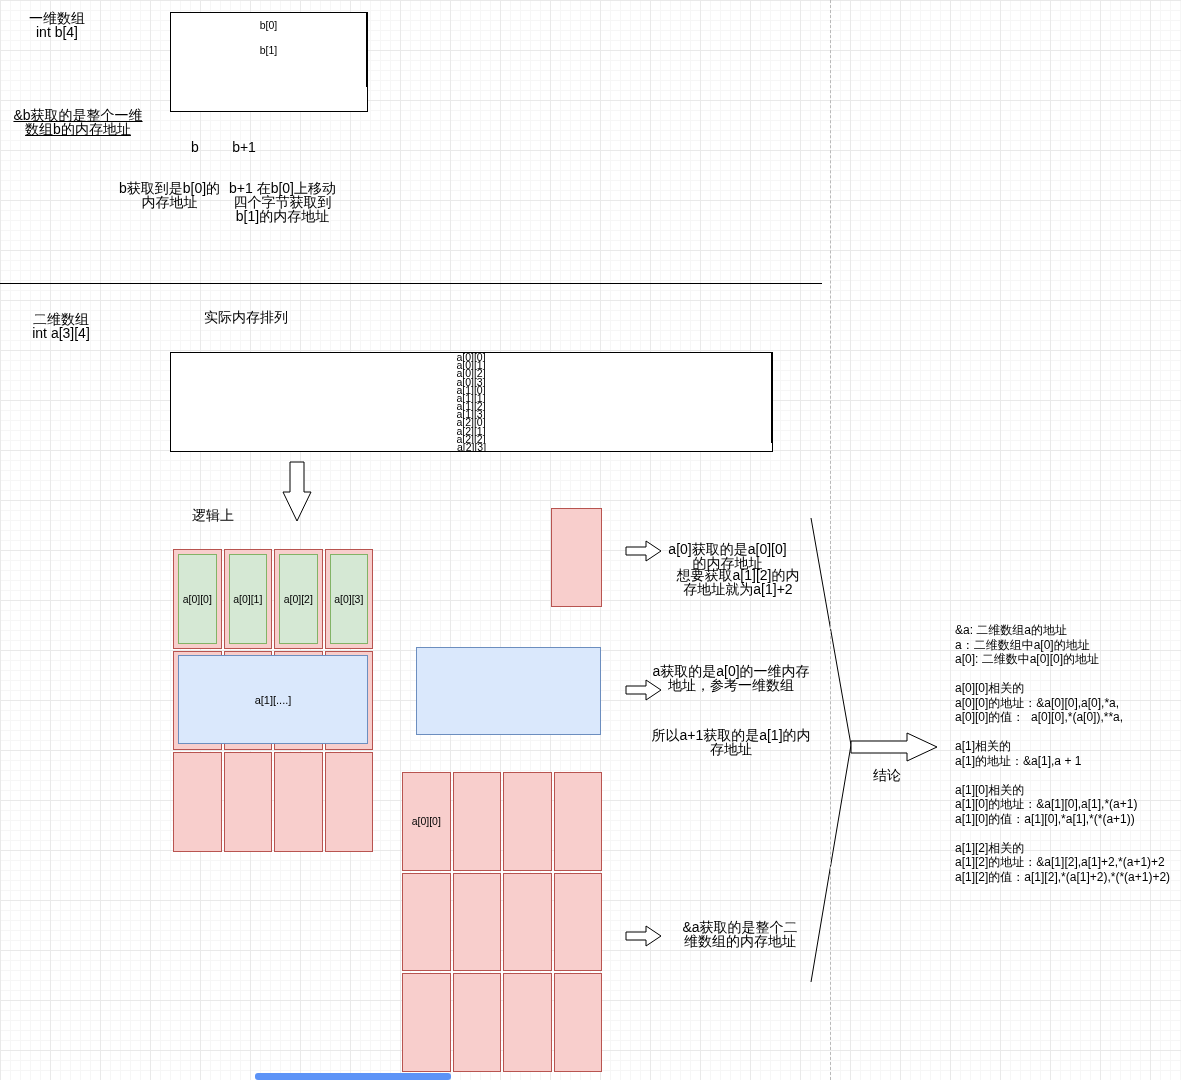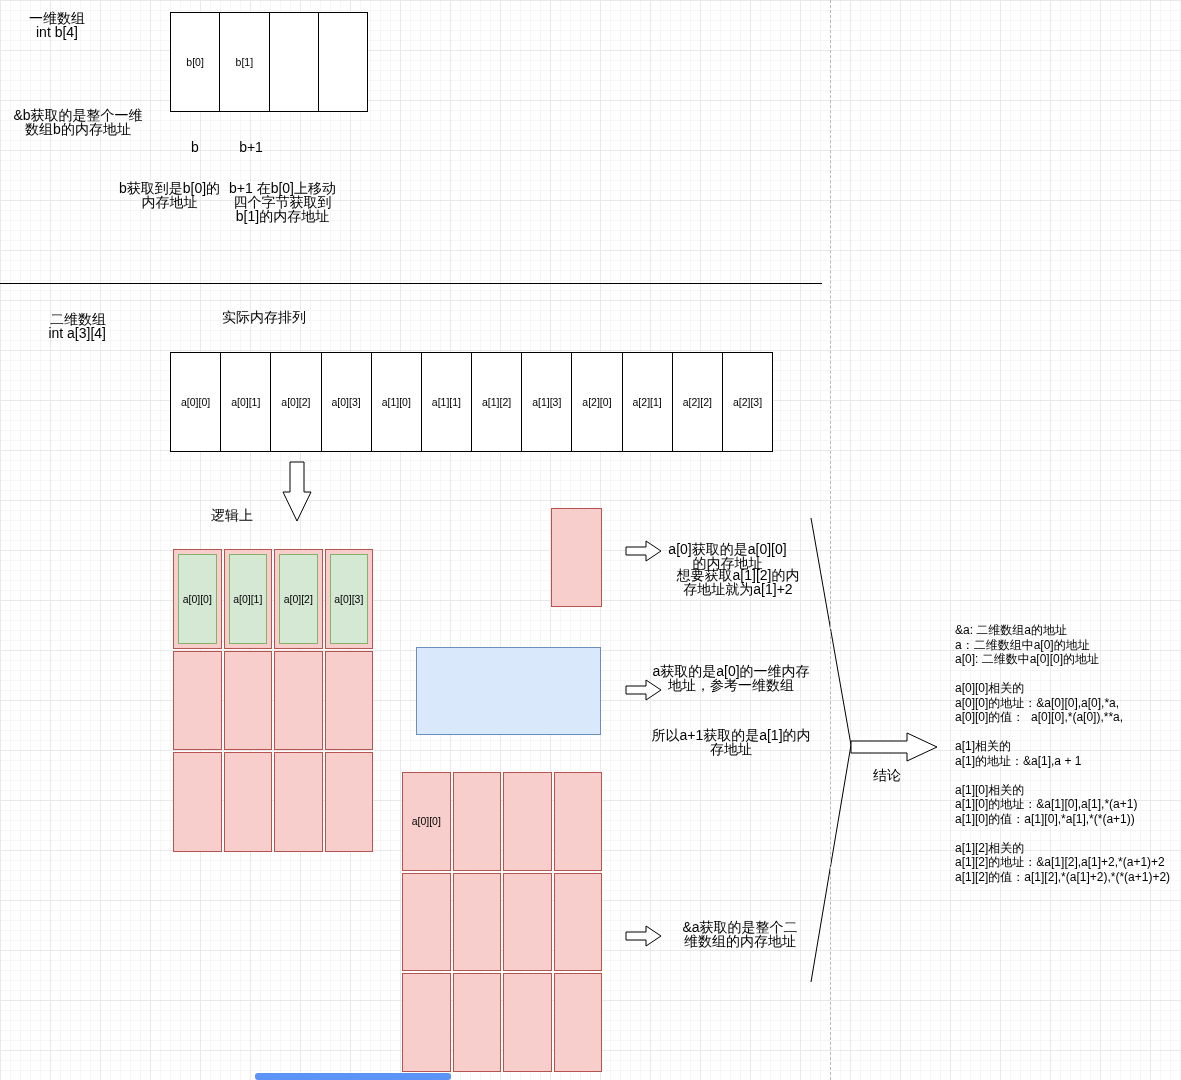--- a/index.html
+++ b/index.html
@@ -16,25 +16,25 @@
       linear-gradient(to bottom, #e9e9e9 1px, transparent 1px),
       linear-gradient(to right, #f6f6f6 1px, transparent 1px),
       linear-gradient(to bottom, #f6f6f6 1px, transparent 1px);
     background-size:50px 50px, 50px 50px, 10px 10px, 10px 10px;
   }
   .abs { position:absolute; }
   .txt {
     position:absolute; font-size:14px; line-height:14px;
     white-space:pre-line; text-align:center;
   }
-  .txt.left { text-align:right; }
+  .txt.left { text-align:center; }
   
   .arr {
     position:absolute; display:flex;
-    background:#fff; border:1px solid #000;
+    background:#fff; border:1px solid #000;flex-direction:column;
   }
   .arr > div {
     flex:1; display:flex; align-items:center; justify-content:center;
     font-size:10.5px; border-right:1px solid #000; overflow:hidden;
   }
   .arr > div:last-child { border-right:none; }
   
   .lgrid {
     position:absolute; display:grid;
     grid-template-columns:repeat(4,1fr); grid-auto-rows:1fr; gap:2px;
@@ -80,25 +80,25 @@
   <div class="txt" style="left:17px; top:11px; width:80px;">一维数组
 int b[4]</div>
 
   <div class="arr" style="left:170px; top:12px; width:198px; height:100px;">
     <div>b[0]</div>
     <div>b[1]</div>
     <div></div>
     <div></div>
   </div>
 
-  <div class="txt" style="left:8px; top:108px; width:140px;">&amp;b获取的是整个一维
+  <div class="txt" style="left:8px; top:108px; width:140px;text-decoration:underline;">&amp;b获取的是整个一维
 数组b的内存地址</div>
 
   <div class="txt" style="left:170px; top:140px; width:50px;">b</div>
-  <div class="txt" style="left:226px; top:140px; width:50px;">b+1</div>
+  <div class="txt" style="left:219px; top:140px; width:50px;">b+1</div>
 
   <div class="txt" style="left:112px; top:181px; width:115px;">b获取到是b[0]的
 内存地址</div>
   <div class="txt" style="left:225px; top:181px; width:115px;">b+1 在b[0]上移动
 四个字节获取到
 b[1]的内存地址</div>
 
   <div class="txt left" style="left:16px; top:312px; width:90px;">二维数组
 int a[3][4]</div>
 
@@ -135,20 +135,21 @@
       <div class="gcell">a[0][3]</div>
     </div>
     <div class="pcell"></div>
     <div class="pcell"></div>
     <div class="pcell"></div>
     <div class="pcell"></div>
     <div class="pcell"></div>
     <div class="pcell"></div>
     <div class="pcell"></div>
     <div class="pcell"></div>
+    <div class="blue-overlay">a[1][....]</div>
   </div>
 
   <div class="rect pink" style="left:551px; top:508px; width:51px; height:99px;"></div>
 
   <div class="rect blue" style="left:416px; top:647px; width:185px; height:88px;"></div>
 
   <div class="lgrid" style="left:402px; top:772px; width:200px; height:300px;">
     <div class="pcell">
       <span>a[0][0]</span>
     </div>

